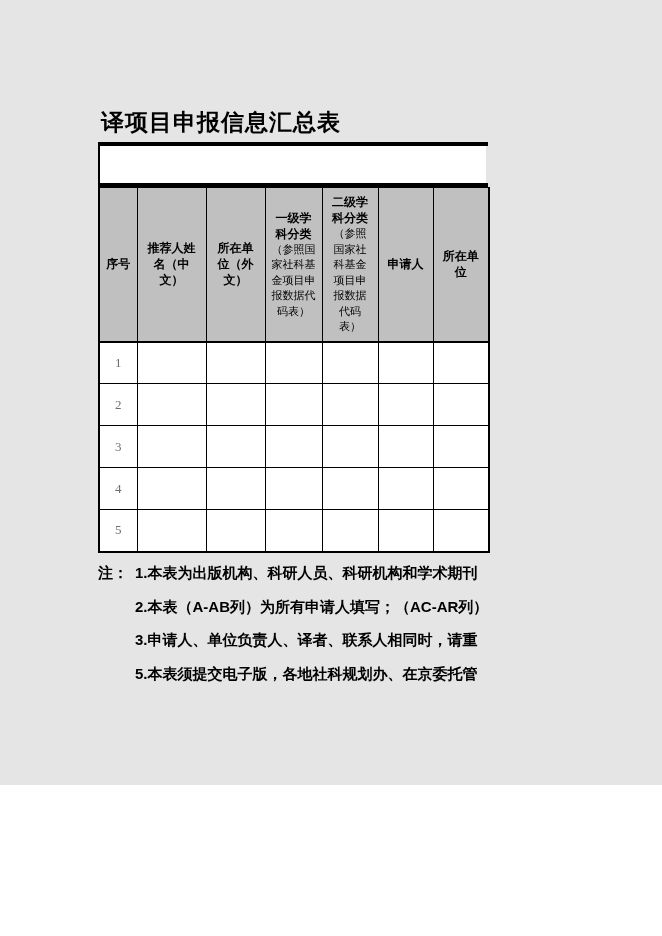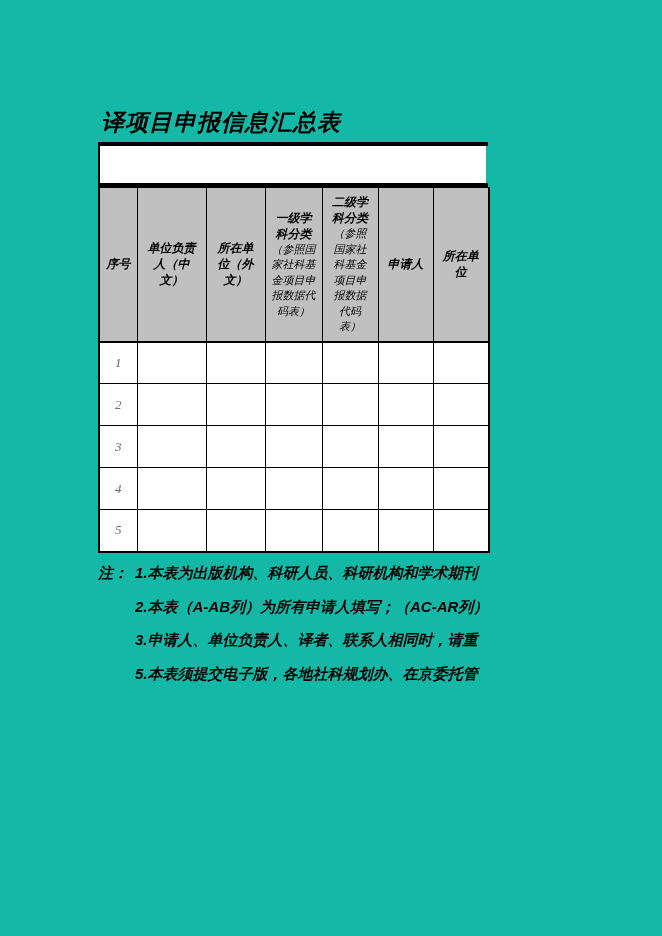--- a/index.html
+++ b/index.html
@@ -1,24 +1,23 @@
 <!DOCTYPE html>
 <html><head>
 <meta charset="utf-8">
 <style>
   html, body { margin: 0; padding: 0; background: #ffffff; }
   .page {
     position: relative;
     width: 662px;
-    height: 936px;
-    background: #14b8a6;
+    height: 785px;
+    background: #e5e5e5;
     overflow: hidden;
     font-family: "Liberation Sans", sans-serif;
     color: #000000;
-    font-style: italic;
   }
 
   
   .doc-title {
     position: absolute;
     left: 101px;
     top: 107px;
     margin: 0;
     font-size: 23px;
     font-weight: bold;
@@ -142,21 +141,21 @@
         <col style="width:56px">
         <col style="width:55px">
         <col style="width:56px">
       </colgroup>
       <tbody>
           <tr style="height:108px">
         <th>
           <div class="h-label">序号</div>
         </th>
         <th class="p3">
-          <div class="h-label">单位负责人（中文）</div>
+          <div class="h-label">推荐人姓名（中文）</div>
         </th>
         <th class="p3">
           <div class="h-label">所在单位（外文）</div>
         </th>
         <th class="p2">
           <div class="h-label">一级学科分类</div>
           <div class="h-sub">（参照国家社科基金项目申报数据代码表）</div>
         </th>
         <th class="p2">
           <div class="h-label">二级学科分类</div>

